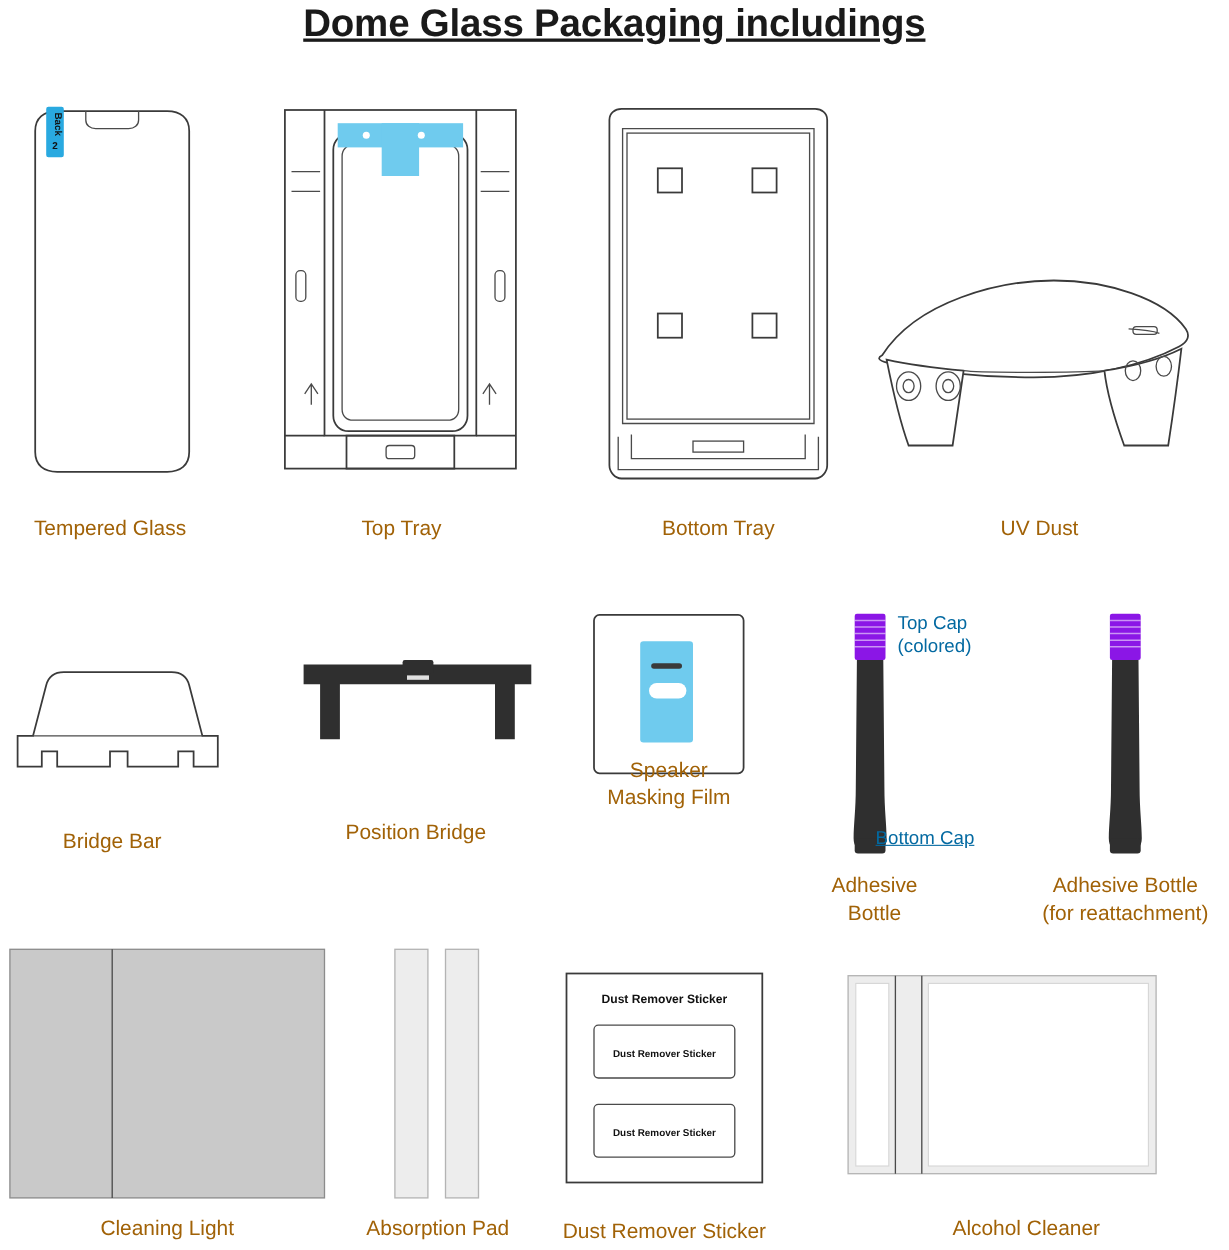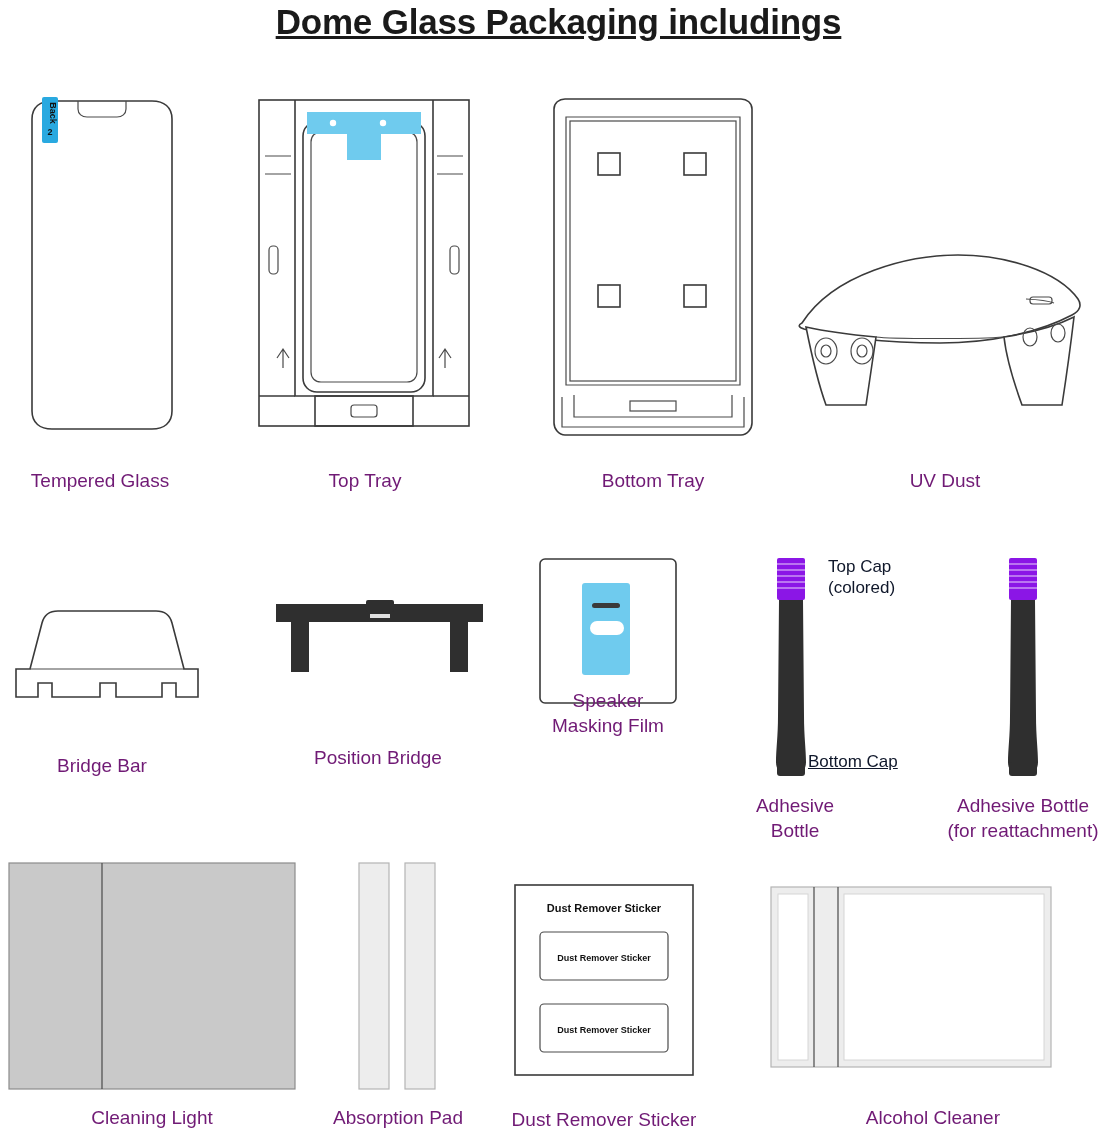--- a/index.html
+++ b/index.html
@@ -27,28 +27,27 @@
     text-decoration: underline;
   }
   .item {
     position: absolute;
   }
   .caption {
     position: absolute;
     text-align: center;
     font-size: 19px;
     line-height: 25px;
-    color: #701a75;
+    color: #a16207;
   }
   .note {
     position: absolute;
     font-size: 17px;
     line-height: 21px;
-    color: #0f172a;
-    margin-left: 12px;
+    color: #0369a1;
   }
   svg { display: block; overflow: visible; }
   .ln { fill: none; stroke: #3a3a3a; stroke-width: 1.6; }
   .ln-thin { fill: none; stroke: #4a4a4a; stroke-width: 1.2; }
   .fill-w { fill: #ffffff; stroke: #3a3a3a; stroke-width: 1.6; }
   .blue { fill: #6fcbee; }
   .blue-d { fill: #29a9e0; }
   .dark { fill: #2f2f2f; }
   .purple { fill: #8b16e6; }
   .gray-fill { fill: #c9c9c9; stroke: #8c8c8c; stroke-width: 1.2; }

